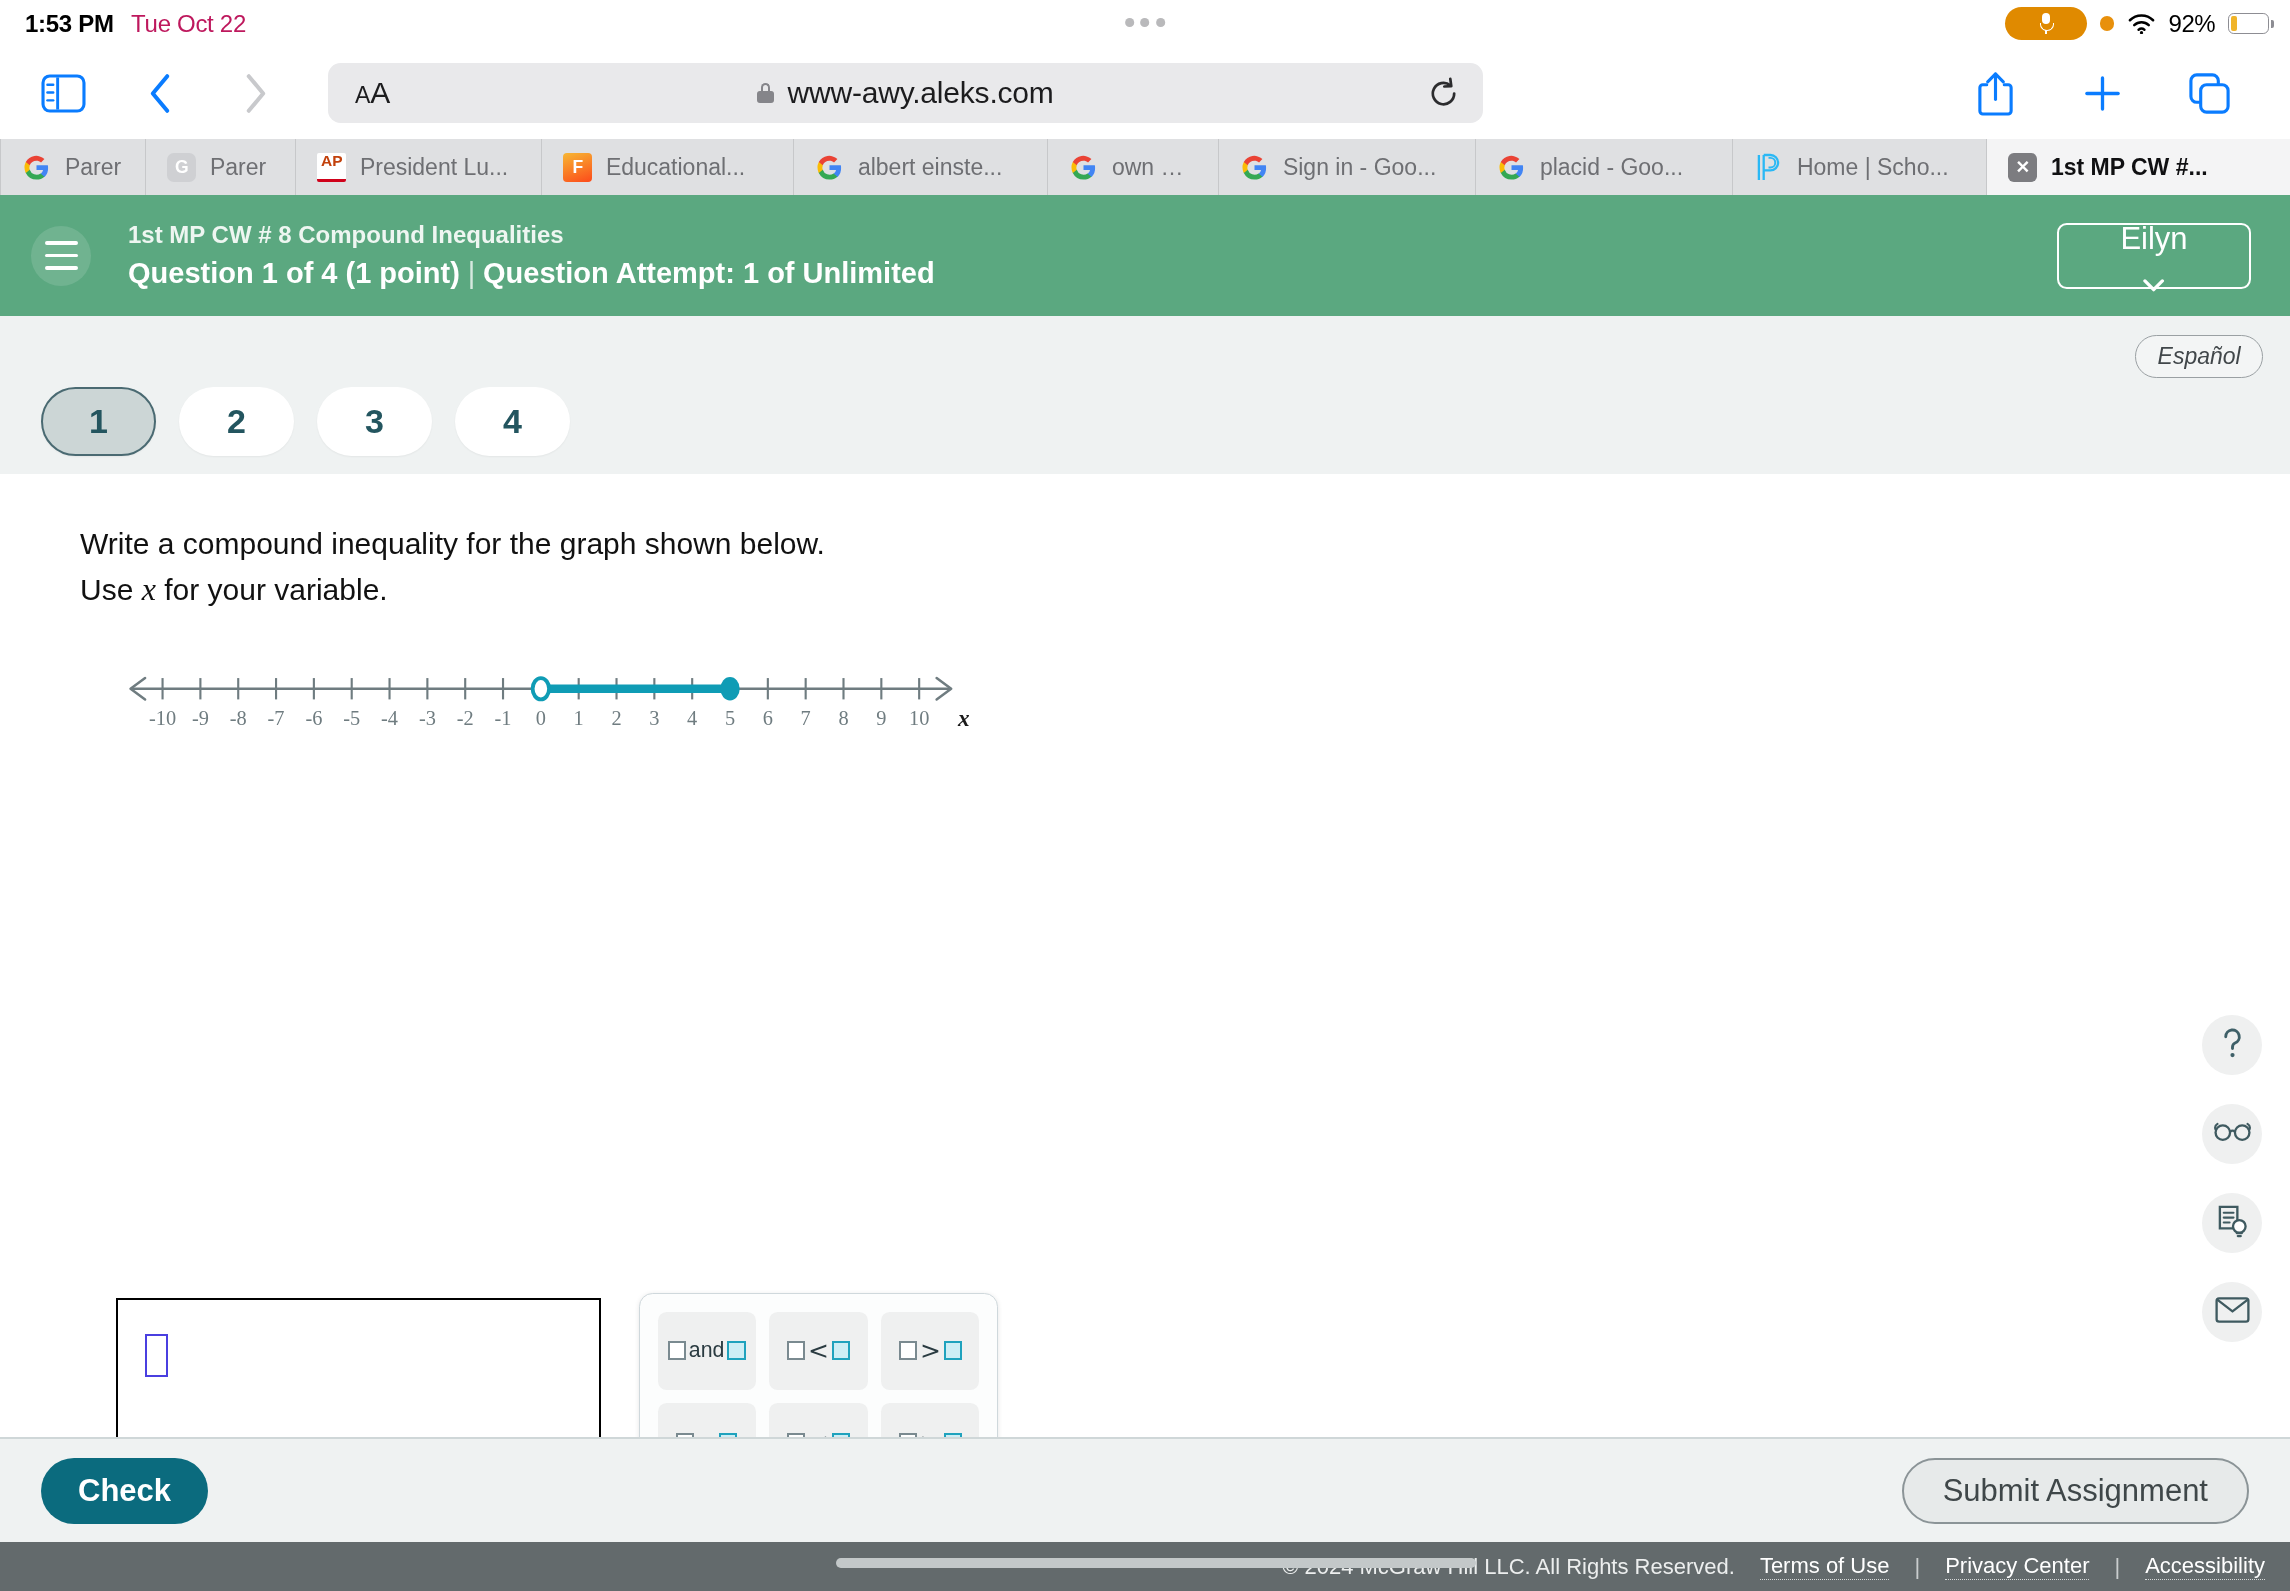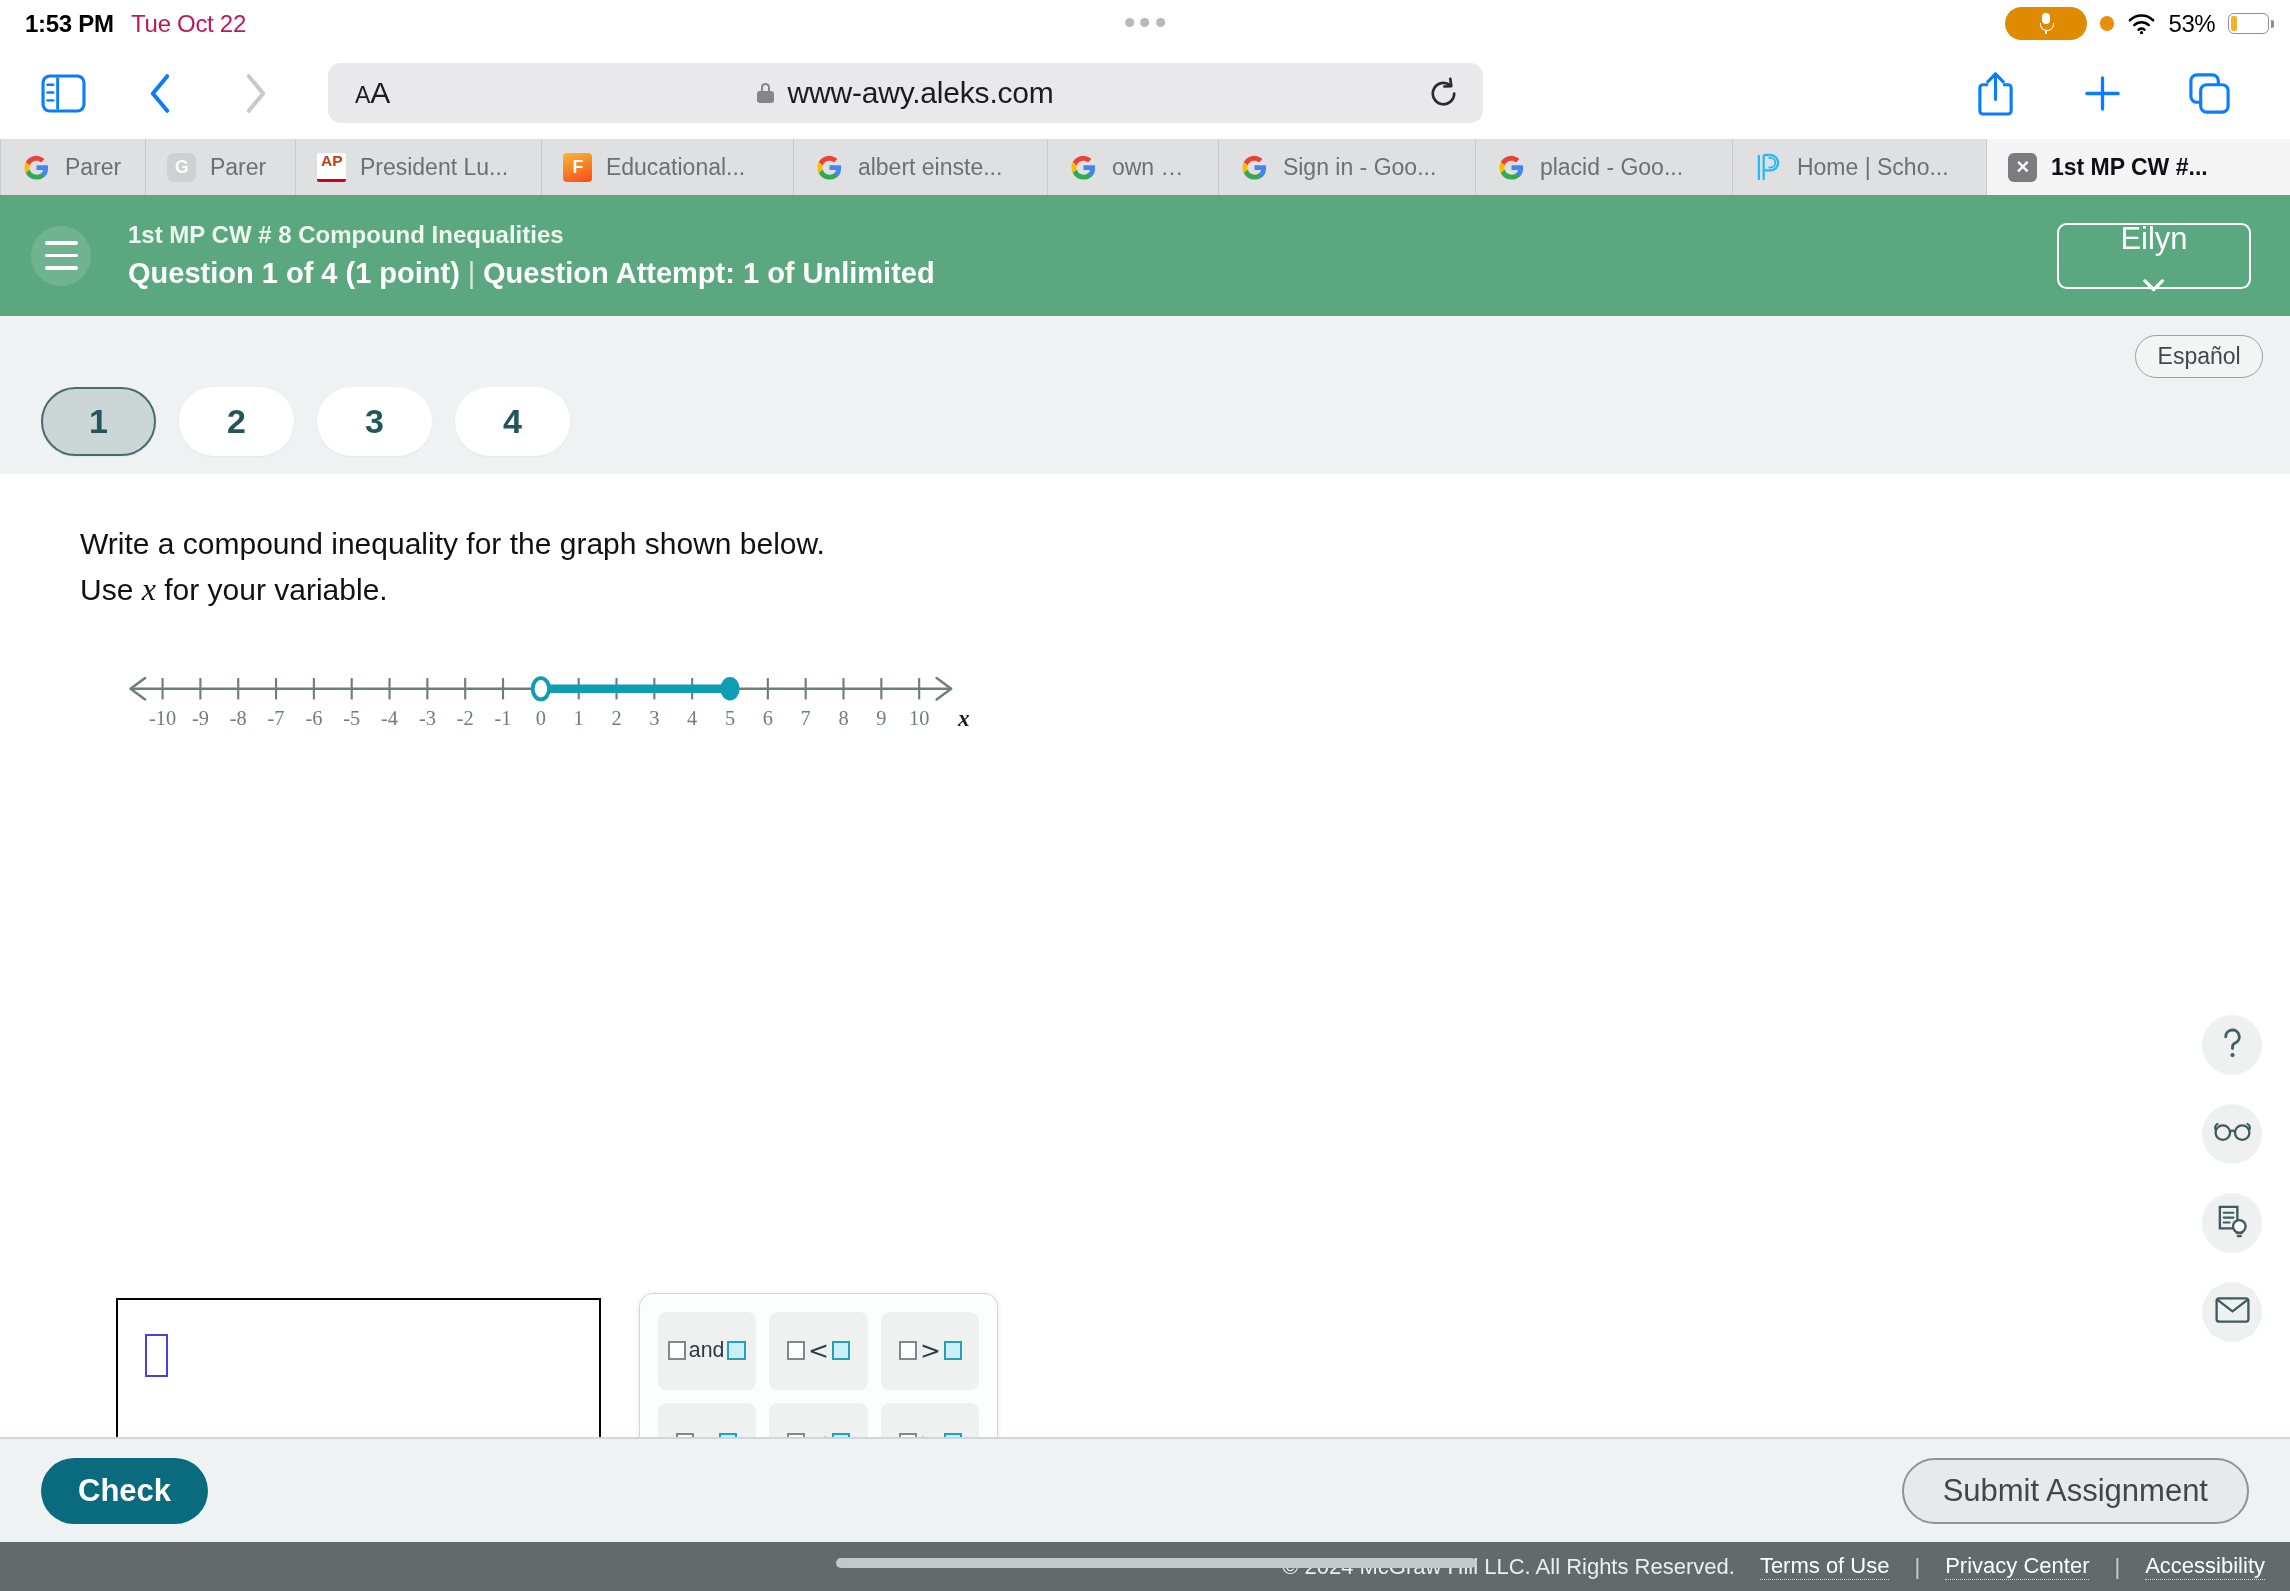--- a/index.html
+++ b/index.html
@@ -139,21 +139,21 @@
   .chev-d { width: 21.3px; height: 12.6px; }
 
   
   .navstrip {
     position: absolute; top: 316px; left: 0; width: 2290px; height: 158px;
     background: #eff2f2;
   }
   .espanol {
     position: absolute; right: 27px; top: 19.4px;
     border: 1.9px solid #9aa0a3; border-radius: 21.3px;
-    padding: 6.8px 21.3px; font-size: 23px; color: #41474a; background: #f3f5f5; cursor: pointer;
+    padding: 6.8px 21.3px; font-size: 23px; color: #41474a; background: #f3f5f5; cursor: pointer; font-style: italic;
   }
   .pills { position: absolute; left: 41px; top: 71px; display: flex; gap: 23px; }
   .pill {
     width: 115px; height: 69px; border-radius: 35px; background: #ffffff;
     display: flex; align-items: center; justify-content: center;
     font-size: 34px; font-weight: 700; color: #23555f; cursor: pointer;
     box-shadow: 0 1px 1.9px rgba(0,0,0,0.05);
   }
   .pill.current { background: #ccd6d6; border: 2.9px solid #4a6a72; }
 
@@ -267,21 +267,21 @@
       </div>
       <span class="orange-dot"></span>
       <span class="wifi">
         <svg width="29" height="21.3" viewBox="0 0 30 22">
           <path d="M3 7.5 A17 17 0 0 1 27 7.5" stroke="#000" stroke-width="2.6" fill="none" stroke-linecap="round"></path>
           <path d="M7.5 12.5 A11 11 0 0 1 22.5 12.5" stroke="#000" stroke-width="2.6" fill="none" stroke-linecap="round"></path>
           <path d="M12 17.2 A5 5 0 0 1 18 17.2" stroke="#000" stroke-width="2.6" fill="none" stroke-linecap="round"></path>
           <circle cx="15" cy="20.3" r="1.7" fill="#000"></circle>
         </svg>
       </span>
-      <span class="batt-pct">53%</span>
+      <span class="batt-pct">92%</span>
       <span class="batt">
           <span class="batt-fill"></span>
         </span>
     </div>
   </div>
 
   <div class="toolbar">
     <div class="tb-icon sidebar-btn">
       <svg width="45" height="39" viewBox="0 0 46 40">
         <rect x="2" y="2" width="42" height="36" rx="7" stroke="#0a7cff" stroke-width="3.2" fill="none"></rect>

